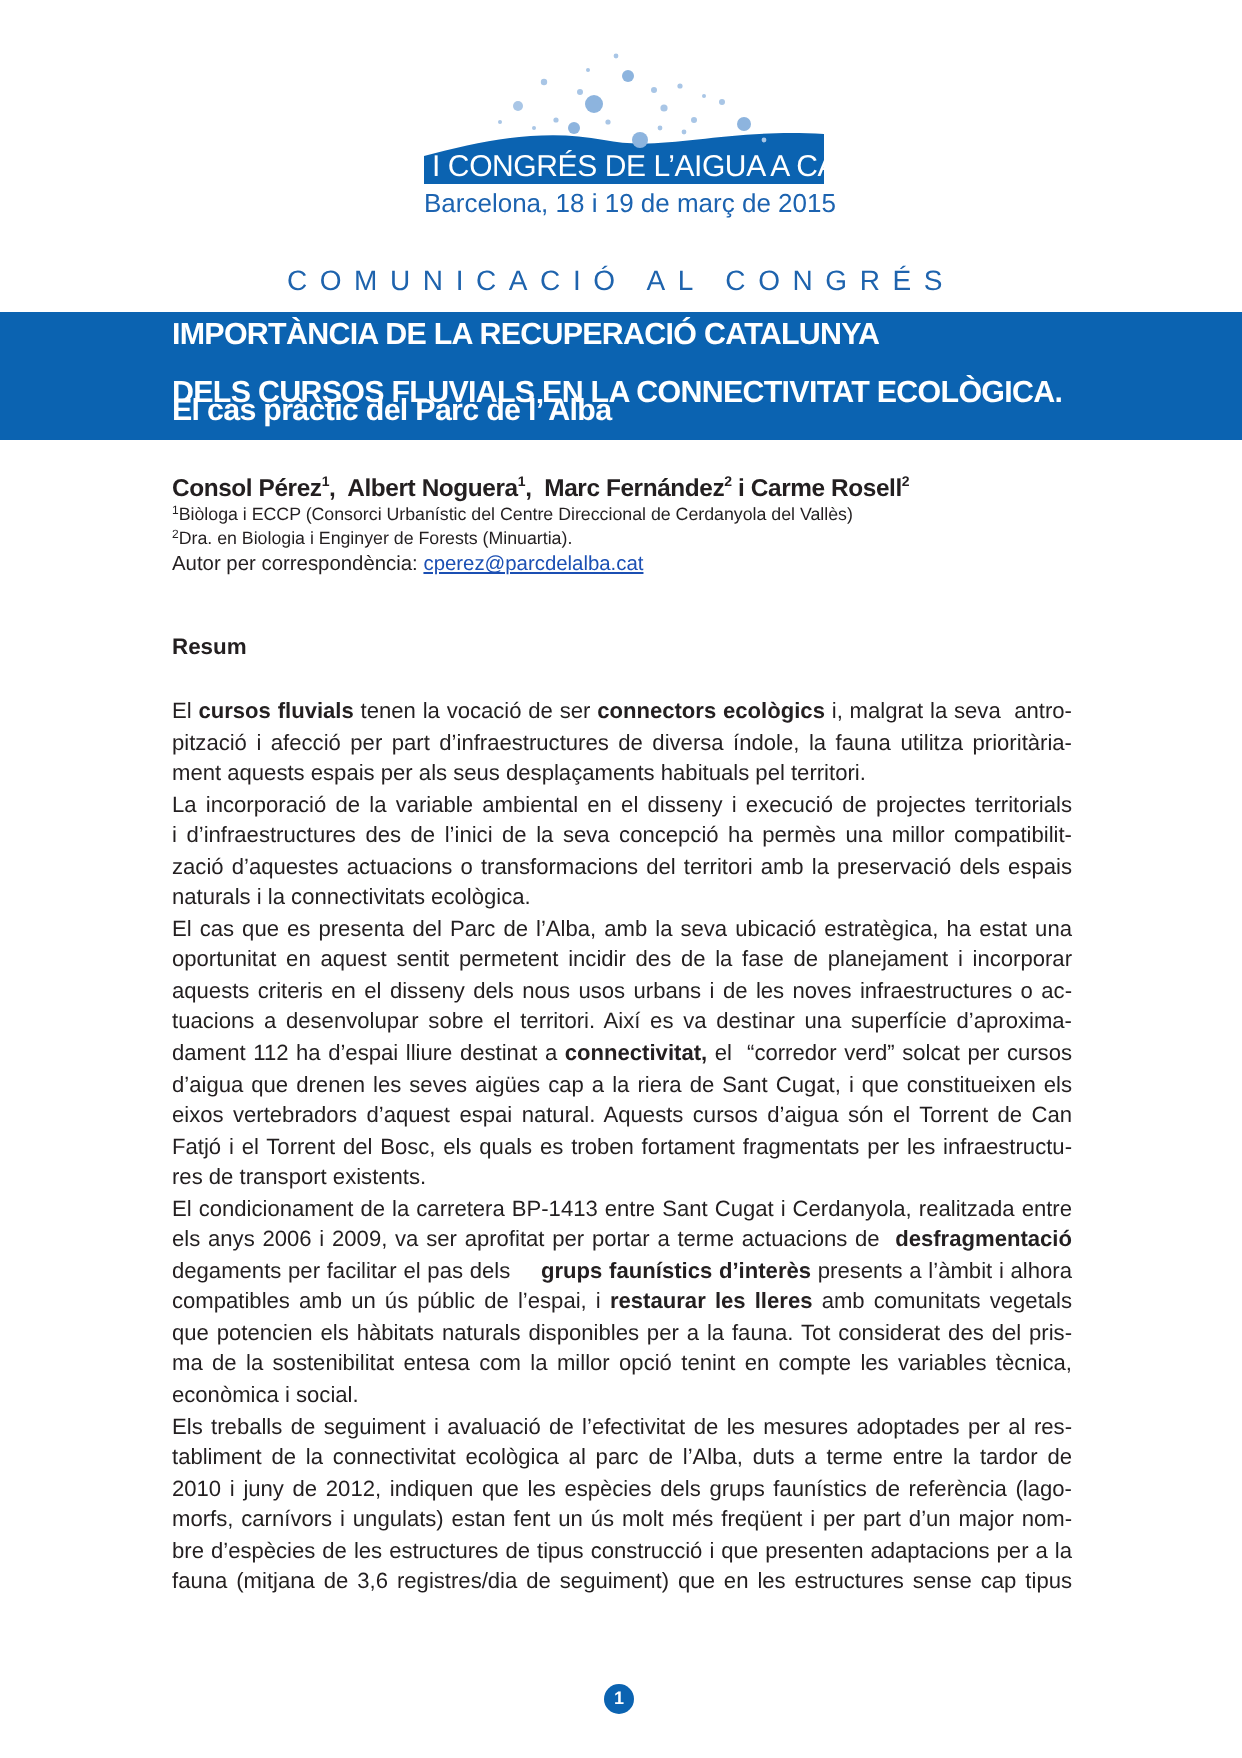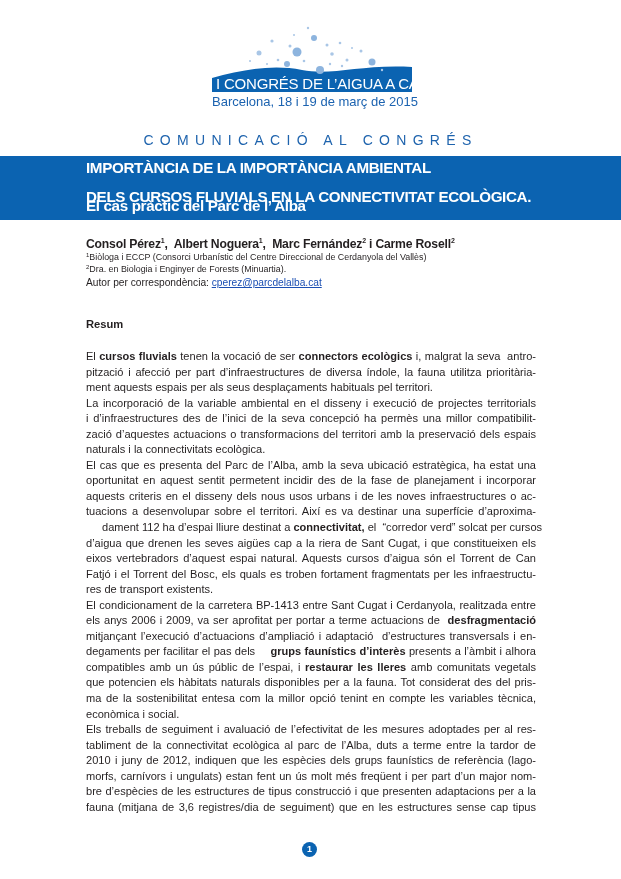--- a/index.html
+++ b/index.html
@@ -81,21 +81,21 @@
         <circle cx="38" cy="41" r="1"></circle>
     </g>
   </svg>
   <div class="logo-title">I CONGRÉS DE L’AIGUA A CATALUNYA</div>
   <div class="logo-sub">Barcelona, 18 i 19 de març de 2015</div>
 </div>
 
 <div class="comm">COMUNICACIÓ AL CONGRÉS</div>
 
 <div class="band">
-  <div class="t" style="top:3px">IMPORTÀNCIA DE LA IMPORTÀNCIA AMBIENTAL</div>
+  <div class="t" style="top:3px">IMPORTÀNCIA DE LA RECUPERACIÓ CATALUNYA</div>
   <div class="t" style="top:32px">DELS CURSOS FLUVIALS EN LA CONNECTIVITAT ECOLÒGICA.</div>
   <div class="t" style="top:41px">El cas pràctic del Parc de l’ Alba</div>
 </div>
 
 <div class="authors">
   <span>Consol Pérez</span><sup>1</sup><span style="white-space:pre">,  </span><span>Albert Noguera</span><sup>1</sup><span style="white-space:pre">,  </span><span>Marc Fernández</span><sup>2</sup><span style="white-space:pre"> i </span><span>Carme Rosell</span><sup>2</sup>
 </div>
 
 <div class="aff" style="top:252px">
   <sup>1</sup><span>Biòloga  i ECCP (Consorci Urbanístic del Centre Direccional de Cerdanyola del Vallès)</span>
@@ -114,28 +114,27 @@
     <span class="line"><span style="white-space: pre;">pització i afecció per part d’infraestructures de diversa índole, la fauna utilitza prioritària-</span></span>
     <span class="line last"><span style="white-space: pre;">ment aquests espais per als seus desplaçaments habituals pel territori.</span></span>
     <span class="line"><span style="white-space: pre;">La incorporació de la variable ambiental en el disseny i execució de projectes territorials</span></span>
     <span class="line"><span style="white-space: pre;">i d’infraestructures des de l’inici de la seva concepció ha permès una millor compatibilit-</span></span>
     <span class="line"><span style="white-space: pre;">zació d’aquestes actuacions o transformacions del territori amb la preservació dels espais</span></span>
     <span class="line last"><span style="white-space: pre;">naturals i la connectivitats ecològica.</span></span>
     <span class="line"><span style="white-space: pre;">El cas que es presenta del Parc de l’Alba, amb la seva ubicació estratègica, ha estat una</span></span>
     <span class="line"><span style="white-space: pre;">oportunitat en aquest sentit permetent incidir des de la fase de planejament i incorporar</span></span>
     <span class="line"><span style="white-space: pre;">aquests criteris en el disseny dels nous usos urbans i de les noves infraestructures o ac-</span></span>
     <span class="line"><span style="white-space: pre;">tuacions a desenvolupar sobre el territori. Així es va destinar una superfície d’aproxima-</span></span>
-    <span class="line"><span style="white-space: pre; margin-left: 16px;">dament 112 ha d’espai lliure destinat a </span><b style="white-space: pre;">connectivitat,</b><span style="white-space: pre;"> el  “corredor verd” solcat per cursos</span></span>
+    <span class="line"><span style="white-space: pre;">dament 112 ha d’espai lliure destinat a </span><b style="white-space: pre;">connectivitat,</b><span style="white-space: pre;"> el  “corredor verd” solcat per cursos</span></span>
     <span class="line"><span style="white-space: pre;">d’aigua que drenen les seves aigües cap a la riera de Sant Cugat, i que constitueixen els</span></span>
     <span class="line"><span style="white-space: pre;">eixos vertebradors d’aquest espai natural. Aquests cursos d’aigua són el Torrent de Can</span></span>
     <span class="line"><span style="white-space: pre;">Fatjó i el Torrent del Bosc, els quals es troben fortament fragmentats per les infraestructu-</span></span>
     <span class="line last"><span style="white-space: pre;">res de transport existents.</span></span>
     <span class="line"><span style="white-space: pre;">El condicionament de la carretera BP-1413 entre Sant Cugat i Cerdanyola, realitzada entre</span></span>
     <span class="line"><span style="white-space: pre;">els anys 2006 i 2009, va ser aprofitat per portar a terme actuacions de  </span><b style="white-space: pre;">desfragmentació</b></span>
-    <span class="line"><span style="white-space: pre;">mitjançant l’execució d’actuacions d’ampliació i adaptació  d’estructures transversals i en-</span></span>
     <span class="line"><span style="white-space: pre;">degaments per facilitar el pas dels </span><b style="white-space: pre; margin-left: 12px;">grups faunístics d’interès</b><span style="white-space: pre;"> presents a l’àmbit i alhora</span></span>
     <span class="line"><span style="white-space: pre;">compatibles amb un ús públic de l’espai, i </span><b style="white-space: pre;">restaurar les lleres</b><span style="white-space: pre;"> amb comunitats vegetals</span></span>
     <span class="line"><span style="white-space: pre;">que potencien els hàbitats naturals disponibles per a la fauna. Tot considerat des del pris-</span></span>
     <span class="line"><span style="white-space: pre;">ma de la sostenibilitat entesa com la millor opció tenint en compte les variables tècnica,</span></span>
     <span class="line last"><span style="white-space: pre;">econòmica i social.</span></span>
     <span class="line"><span style="white-space: pre;">Els treballs de seguiment i avaluació de l’efectivitat de les mesures adoptades per al res-</span></span>
     <span class="line"><span style="white-space: pre;">tabliment de la connectivitat ecològica al parc de l’Alba, duts a terme entre la tardor de</span></span>
     <span class="line"><span style="white-space: pre;">2010 i juny de 2012, indiquen que les espècies dels grups faunístics de referència (lago-</span></span>
     <span class="line"><span style="white-space: pre;">morfs, carnívors i ungulats) estan fent un ús molt més freqüent i per part d’un major nom-</span></span>
     <span class="line"><span style="white-space: pre;">bre d’espècies de les estructures de tipus construcció i que presenten adaptacions per a la</span></span>

